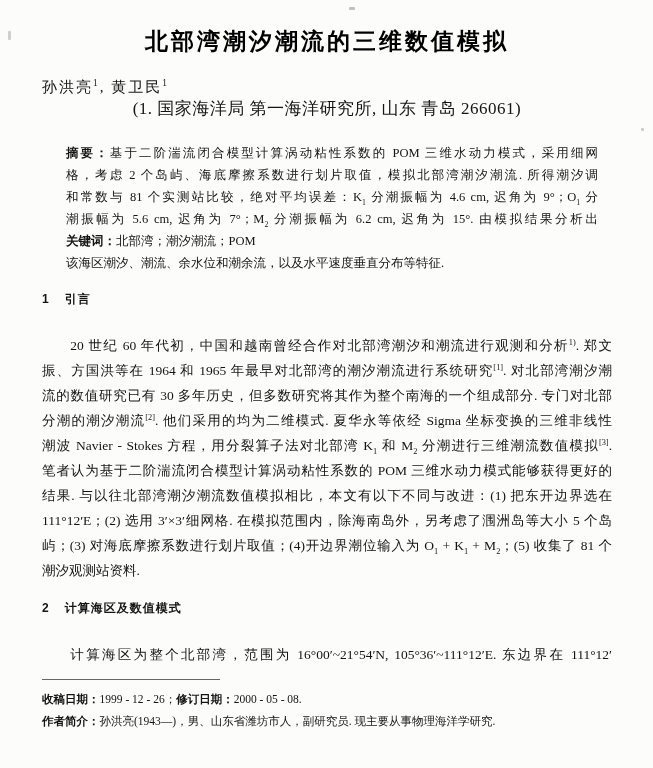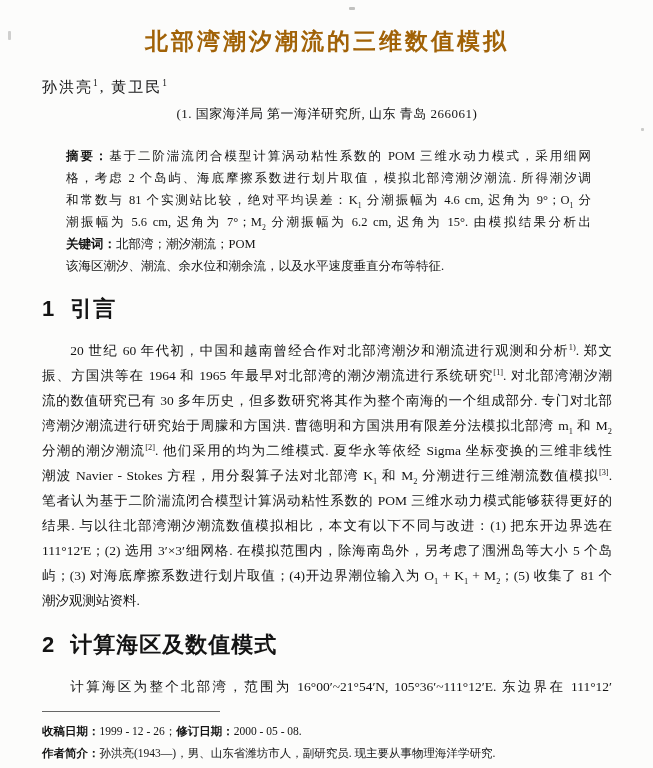--- a/index.html
+++ b/index.html
@@ -25,63 +25,62 @@
     height: 768px;
   }
   
   .title {
     margin-top: 12px;
     text-align: center;
     font-family: "Liberation Sans", "DejaVu Sans", sans-serif;
     font-weight: bold;
     font-size: 23px;
     letter-spacing: 3px;
-    color: #a16207;
+    color: #000000;
   }
   .authors {
     margin-top: 21px;
     text-align: left;
     font-size: 15px;
     letter-spacing: 2px;
   }
   .affiliation {
-    margin-top: 8px;
     text-align: center;
-    font-size: 13px;
+    font-size: 17px;
     letter-spacing: 0.5px;
   }
   
   .abstract-block {
-    margin: 22px 21px 0 24px;
+    margin: 22px 14px 0 24px;
     font-size: 12.5px;
     line-height: 22px;
   }
   .lbl {
     font-family: "Liberation Sans", "DejaVu Sans", sans-serif;
     font-weight: bold;
   }
   .line { white-space: nowrap; }
   .jl {
     text-align: justify;
     text-align-last: justify;
     white-space: normal;
   }
   .meta-gap { display: inline-block; width: 2.4em; }
   
   .sec-heading {
     font-family: "Liberation Sans", "DejaVu Sans", sans-serif;
     font-weight: bold;
-    font-size: 22px;
+    font-size: 12px;
     margin-top: 17px;
     margin-bottom: 0;
     letter-spacing: 1px;
   }
   .sec-heading .sec-num { margin-right: 16px; letter-spacing: 0; }
   .body-text {
-    margin-top: 14px;
+    margin-top: 25px;
     font-size: 13.5px;
     line-height: 25px;
   }
   .indent { text-indent: 2.1em; }
   sup { font-size: 0.62em; vertical-align: super; line-height: 0; }
   sub { font-size: 0.62em; vertical-align: sub; line-height: 0; }
   
   .fn-divider {
     margin-top: 12px;
     width: 178px;
@@ -124,21 +123,20 @@
     <div class="line">该海区潮汐、潮流、余水位和潮余流，以及水平速度垂直分布等特征.</div>
 
   </div>
 
   <div class="sec-heading"><span class="sec-num">1</span><span>引言</span></div>
 
   <div class="body-text">
     <div class="line jl indent">20 世纪 60 年代初，中国和越南曾经合作对北部湾潮汐和潮流进行观测和分析<sup>1)</sup>. 郑文</div>
     <div class="line jl">振、方国洪等在 1964 和 1965 年最早对北部湾的潮汐潮流进行系统研究<sup>[1]</sup>. 对北部湾潮汐潮</div>
     <div class="line jl">流的数值研究已有 30 多年历史，但多数研究将其作为整个南海的一个组成部分. 专门对北部</div>
-    <div class="line jl">湾潮汐潮流进行研究始于周朦和方国洪. 曹德明和方国洪用有限差分法模拟北部湾 m<sub>1</sub> 和 M<sub>2</sub></div>
     <div class="line jl">分潮的潮汐潮流<sup>[2]</sup>. 他们采用的均为二维模式. 夏华永等依经 Sigma 坐标变换的三维非线性</div>
     <div class="line jl">潮波 Navier - Stokes 方程，用分裂算子法对北部湾 K<sub>1</sub> 和 M<sub>2</sub> 分潮进行三维潮流数值模拟<sup>[3]</sup>.</div>
     <div class="line jl">笔者认为基于二阶湍流闭合模型计算涡动粘性系数的 POM 三维水动力模式能够获得更好的</div>
     <div class="line jl">结果. 与以往北部湾潮汐潮流数值模拟相比，本文有以下不同与改进：(1) 把东开边界选在</div>
     <div class="line jl">111°12′E；(2) 选用 3′×3′细网格. 在模拟范围内，除海南岛外，另考虑了涠洲岛等大小 5 个岛</div>
     <div class="line jl">屿；(3) 对海底摩擦系数进行划片取值；(4)开边界潮位输入为 O<sub>1</sub> + K<sub>1</sub> + M<sub>2</sub>；(5) 收集了 81 个</div>
     <div class="line">潮汐观测站资料.</div>
   </div>
 
   <div class="sec-heading"><span class="sec-num">2</span><span>计算海区及数值模式</span></div>

